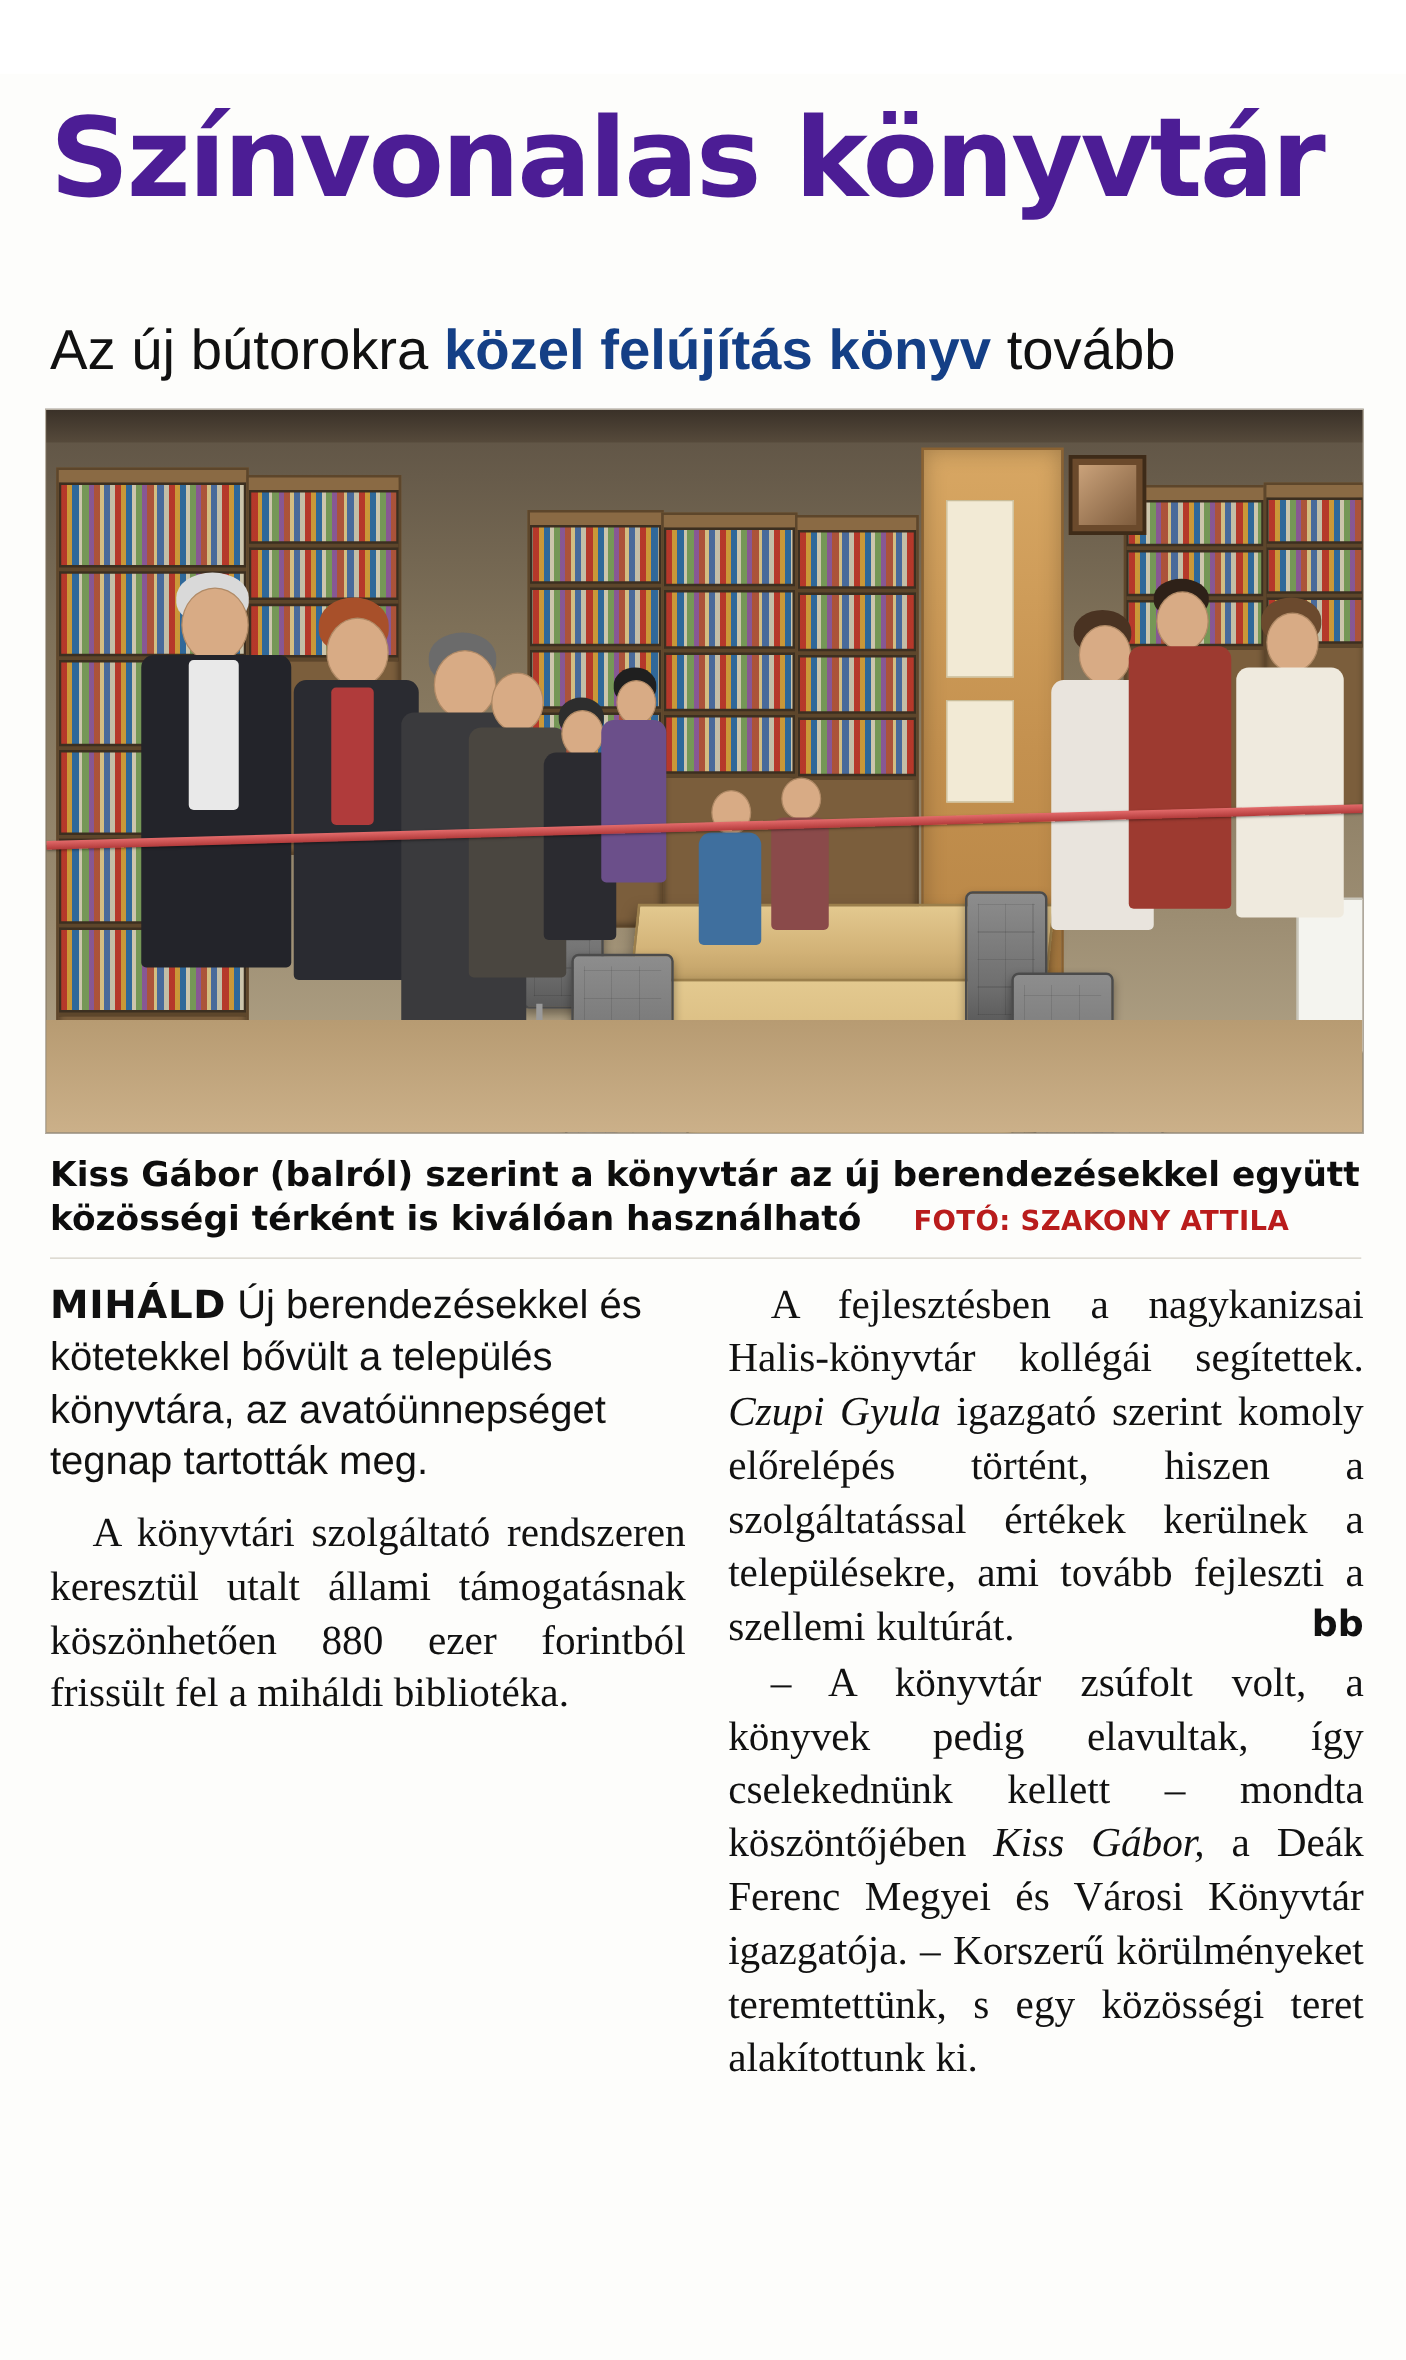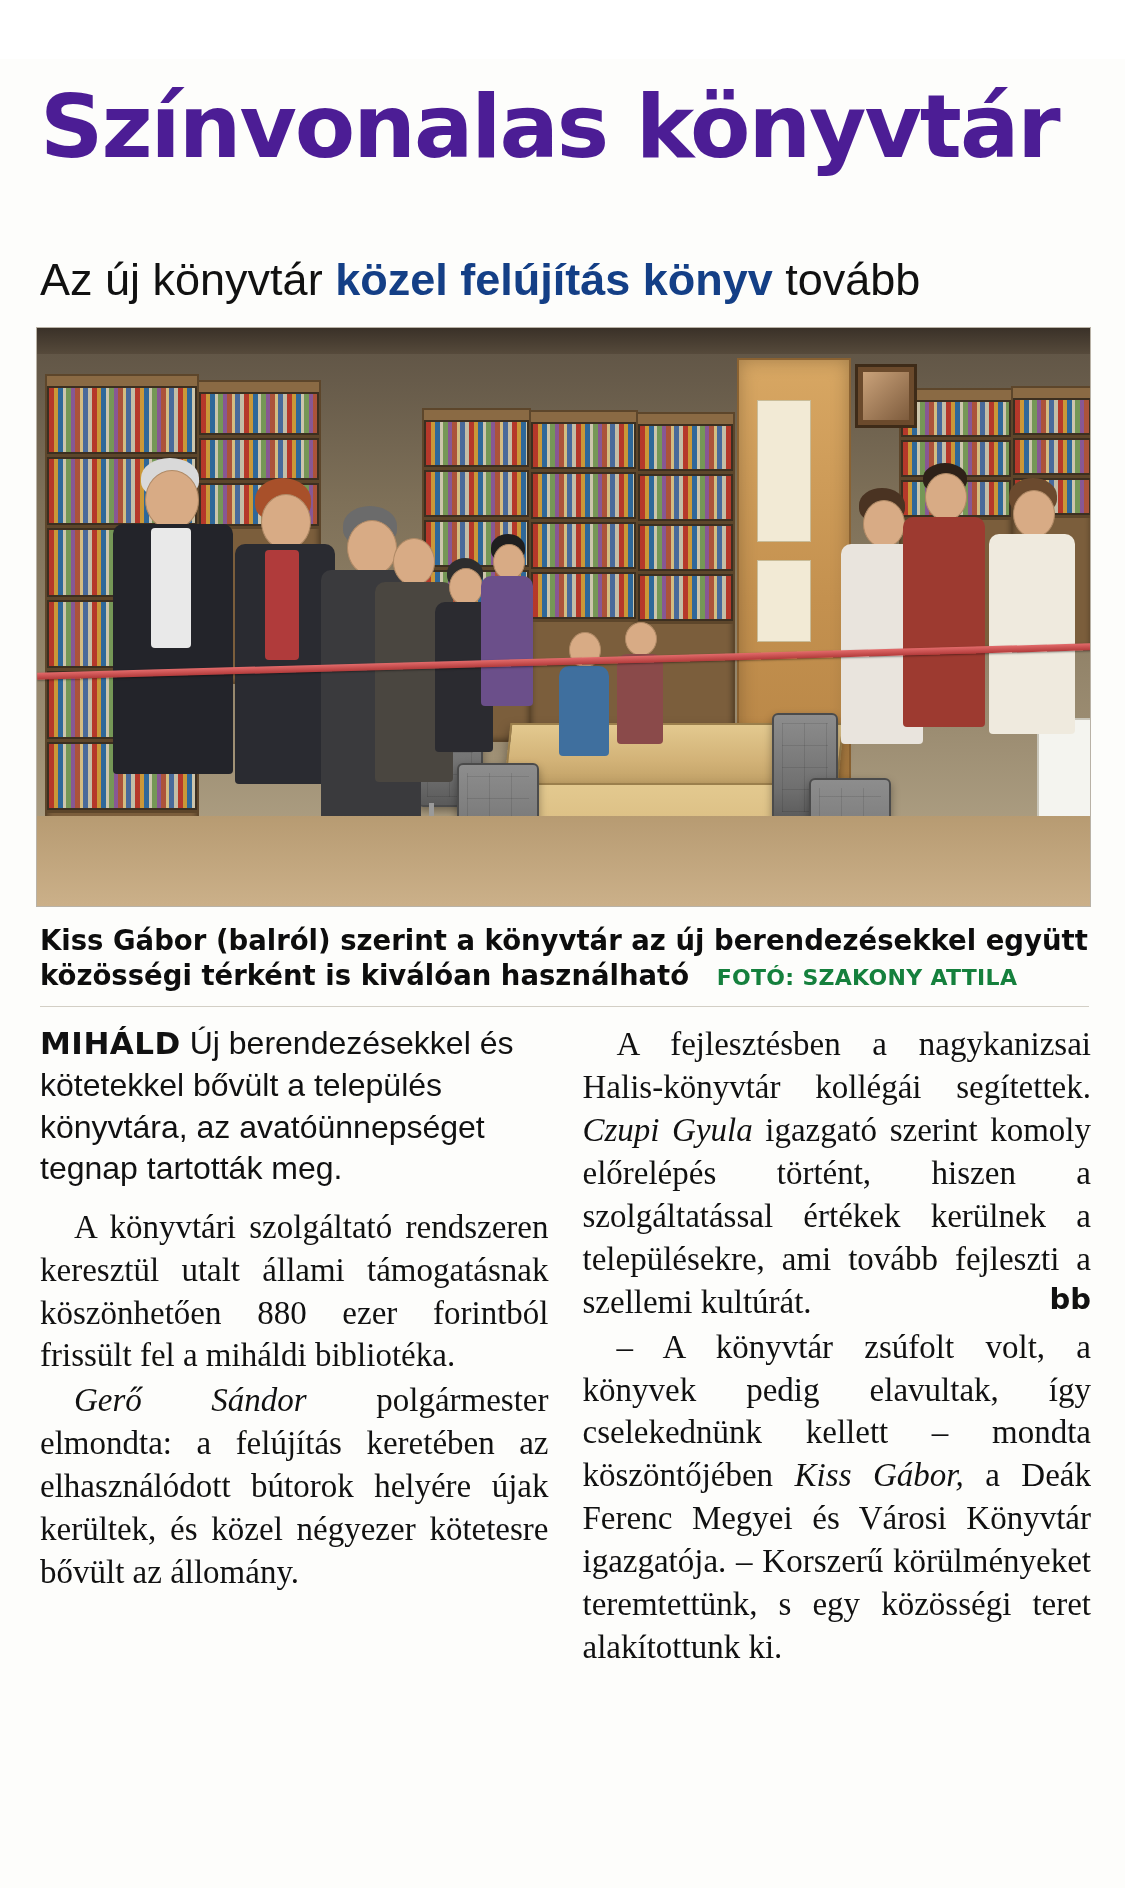--- a/index.html
+++ b/index.html
@@ -183,23 +183,23 @@
     font-family: "DejaVu Sans", sans-serif;
     font-weight: bold;
     font-size: 27.5px;
     line-height: 1.26;
     color: #0d0d0d;
   }
   .credit {
     font-family: "DejaVu Sans", sans-serif;
     font-weight: bold;
     font-size: 22px;
-    color: #15803d;
+    color: #b91c1c;
     letter-spacing: .3px;
-    margin-left: 18px;
+    margin-left: 32px;
   }
 
   .rule {
     margin: 14px 36px 0 40px;
     border-top: 1px solid #d3cfc5;
   }
 
   
   .columns {
     display: flex;
@@ -238,21 +238,21 @@
   }
 </style>
 </head>
 <body>
 
 <div class="page">
 
   <h1 class="headline">Színvonalas könyvtár</h1>
 
   <div class="subhead">
-    <span>Az új könyvtár </span><span class="accent">közel felújítás könyv</span><span> tovább</span>
+    <span>Az új bútorokra </span><span class="accent">közel felújítás könyv</span><span> tovább</span>
   </div>
 
   <div class="photo-wrap">
     <div class="photo">
       <div class="room"></div>
       <div class="wall"></div>
       <div class="ceiling-rail"></div>
 
       <div class="shelf" style="left:8px; top:46px; width:150px; height:480px;">
         <div class="shelf-top"></div>
@@ -456,23 +456,20 @@
   <div class="rule"></div>
 
   <div class="columns">
 
     <div class="col">
       <p class="lead">
         <span class="lead-label">MIHÁLD</span><span> Új berendezésekkel és kötetekkel bővült a település könyvtára, az avatóünnepséget tegnap tartották meg.</span>
       </p>
       <p style="height:14px;margin:0;"></p>
       <p class="indent">A könyvtári szolgáltató rendszeren keresztül utalt állami támogatásnak köszönhetően 880 ezer forintból frissült fel a miháldi bibliotéka.</p>
-      <p class="indent">
-        <span class="it">Gerő Sándor</span> polgármester elmondta: a felújítás keretében az elhasználódott bútorok helyére újak kerültek, és közel négyezer kötetesre bővült az állomány.
-      </p>
     </div>
 
     <div class="col">
       <p class="indent">
         A fejlesztésben a nagykanizsai Halis-könyvtár kollégái segítettek. <span class="it">Czupi Gyula</span> igazgató szerint komoly előrelépés történt, hiszen a szolgáltatással értékek kerülnek a településekre, ami tovább fejleszti a szellemi kultúrát. <span class="sig">bb</span>
       </p>
       <p class="indent">
         – A könyvtár zsúfolt volt, a könyvek pedig elavultak, így cselekednünk kellett – mondta köszöntőjében <span class="it">Kiss Gábor,</span> a Deák Ferenc Megyei és Városi Könyvtár igazgatója. – Korszerű körülményeket teremtettünk, s egy közösségi teret alakítottunk ki.
       </p>
     </div>

